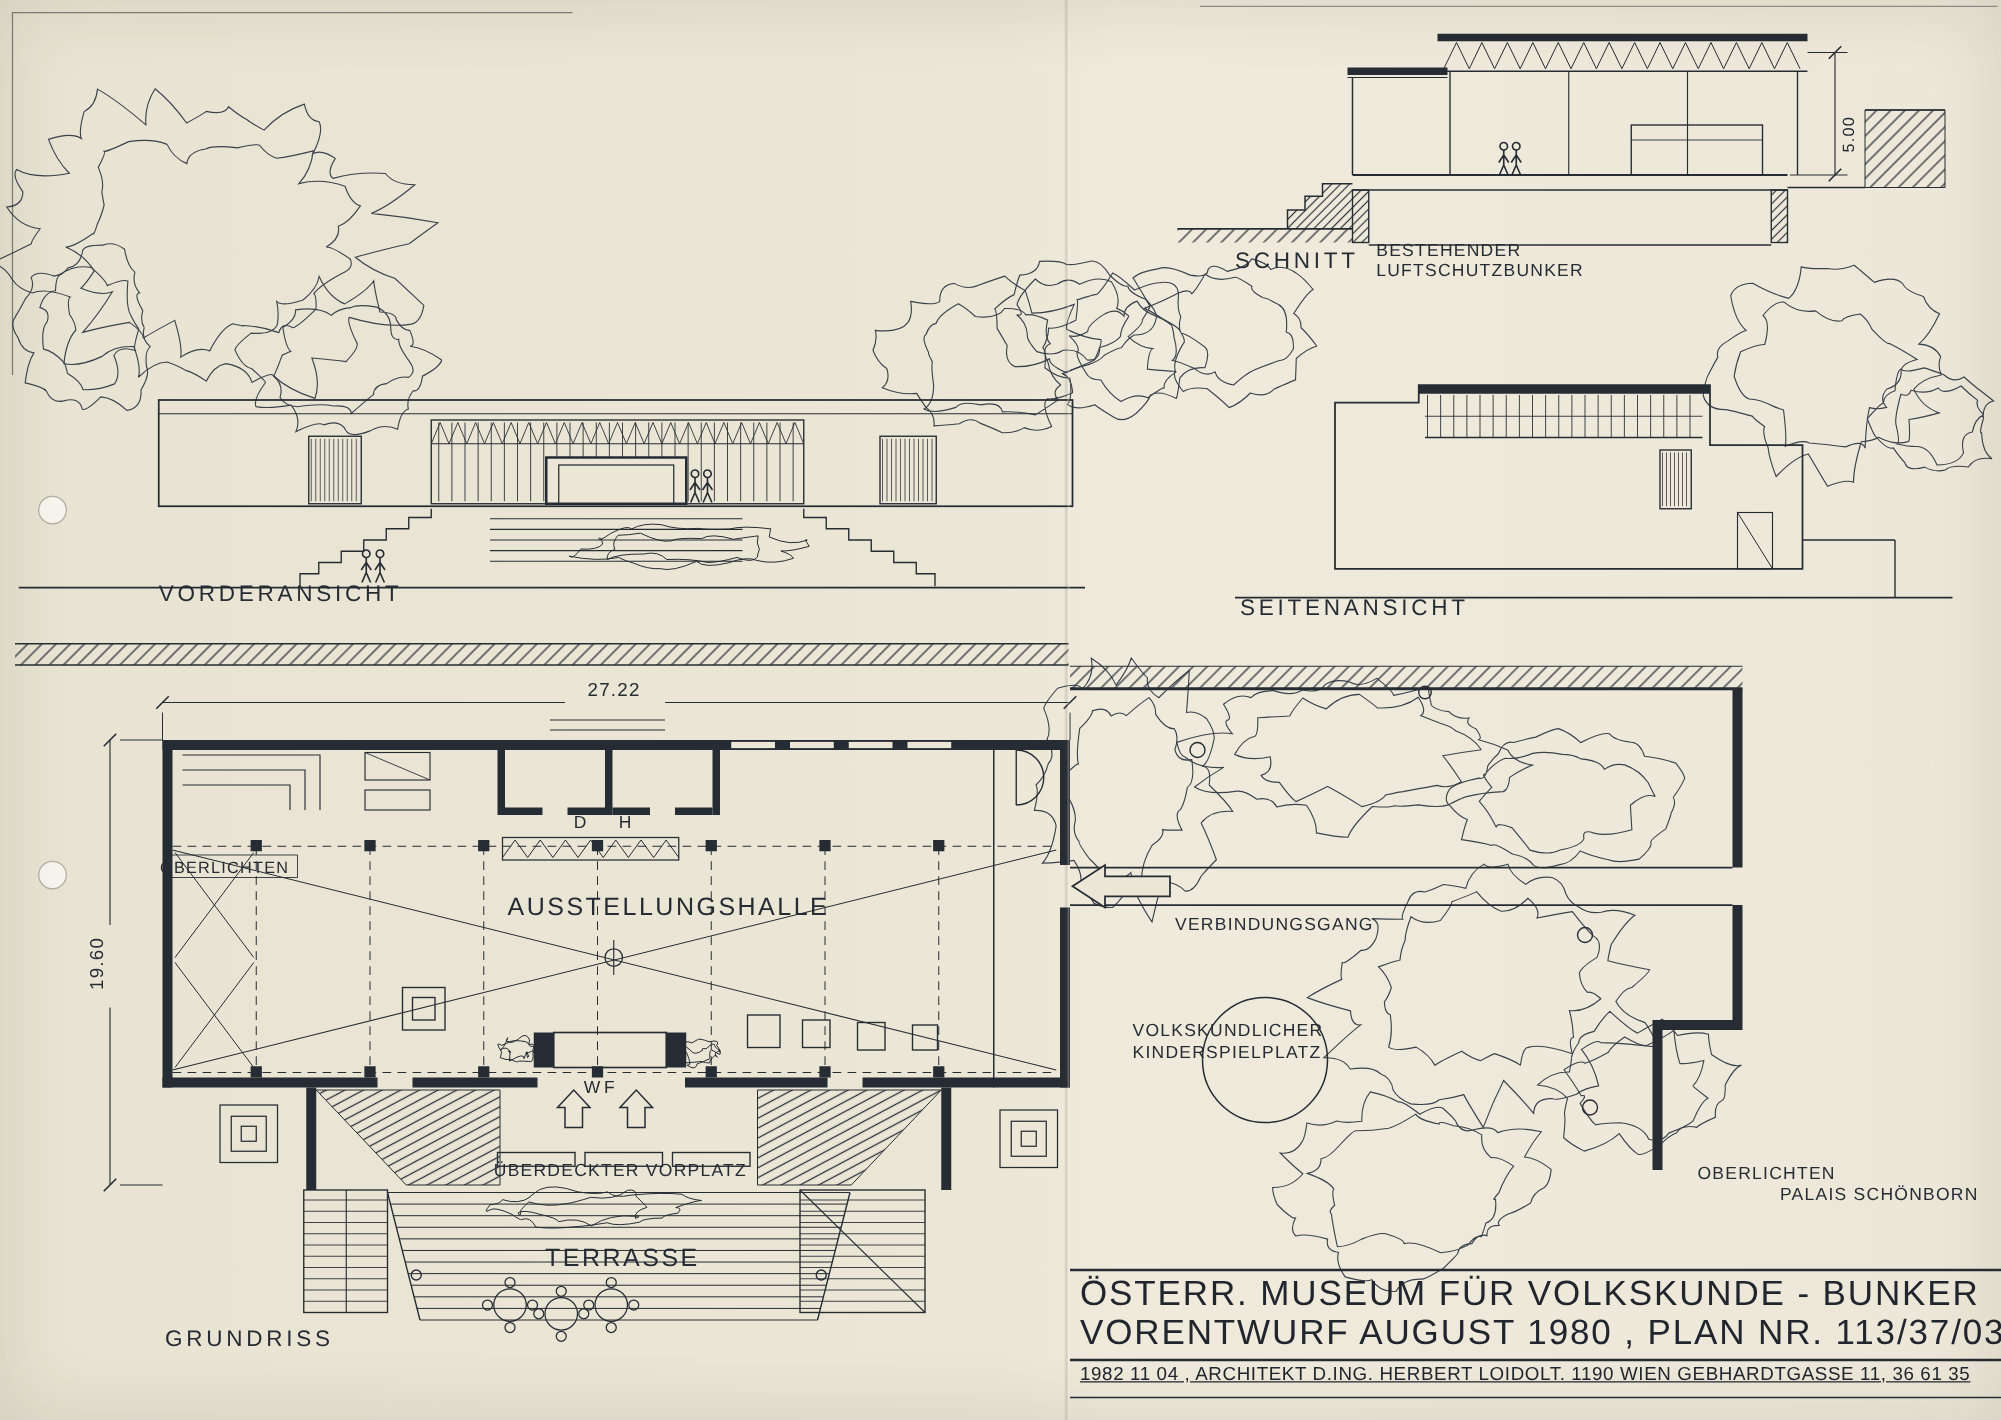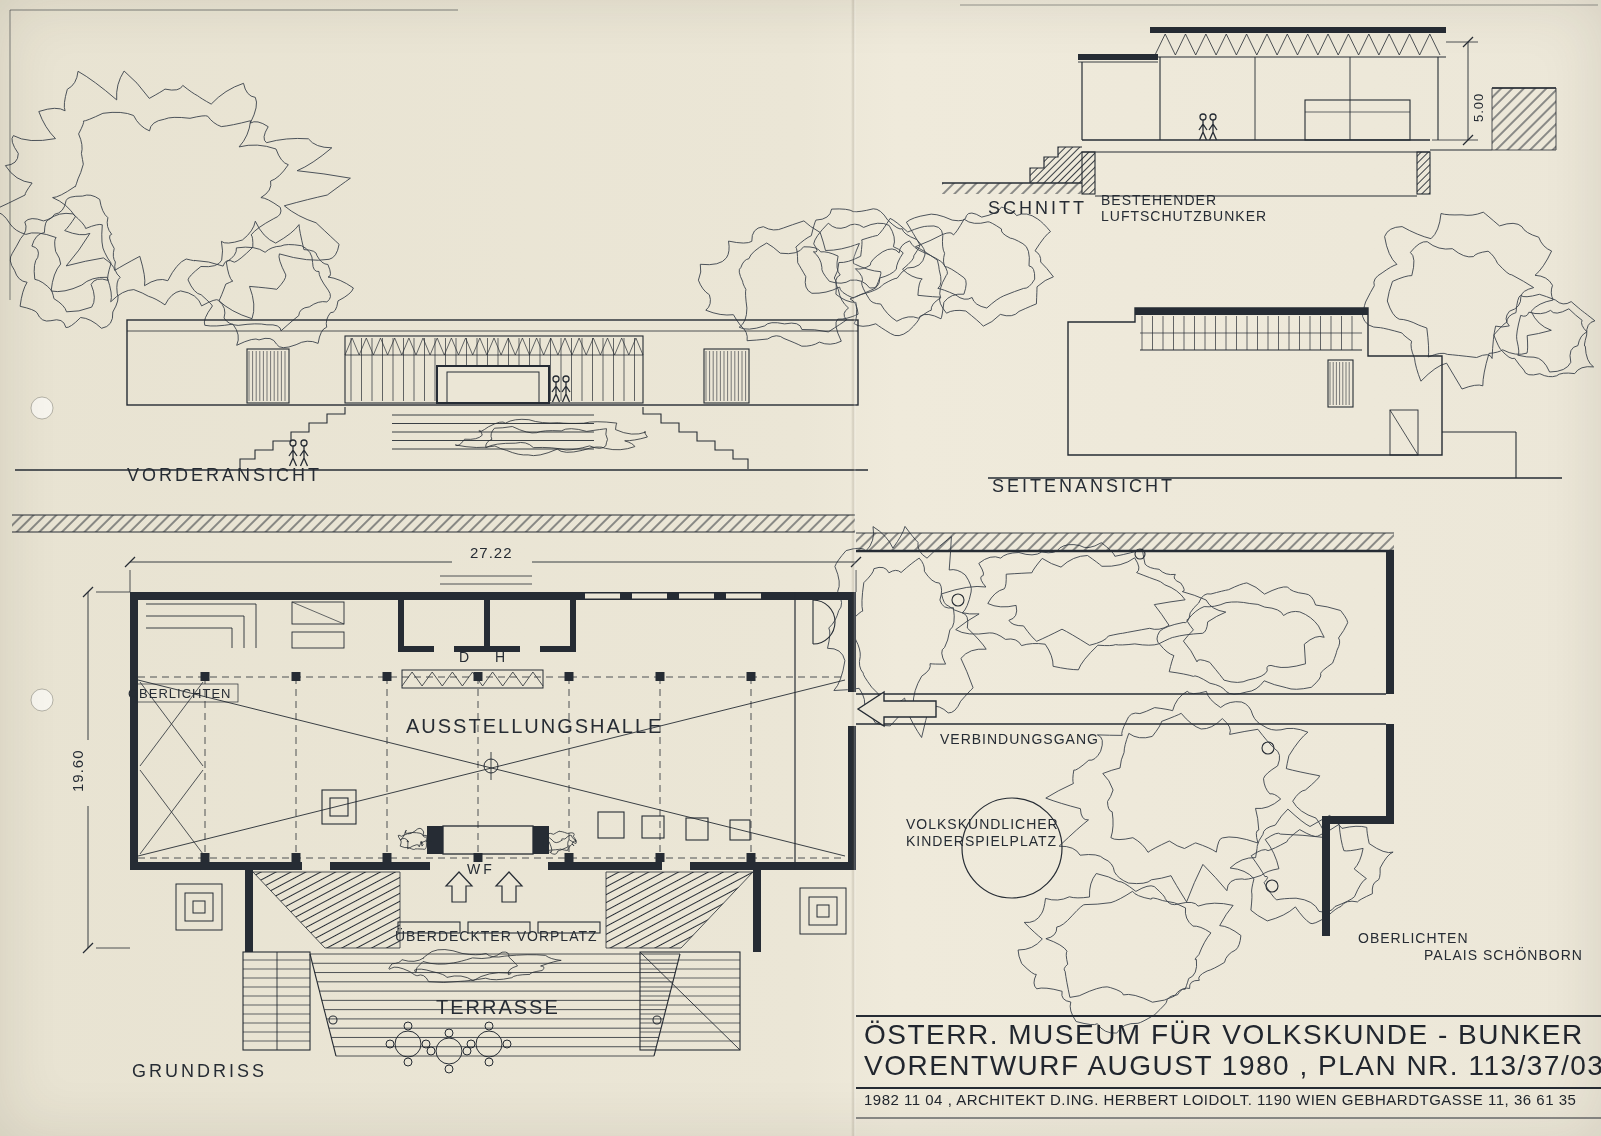--- a/index.html
+++ b/index.html
@@ -14,21 +14,21 @@
     background:linear-gradient(90deg,rgba(70,60,40,0) 0%,rgba(70,60,40,.16) 45%,rgba(255,255,255,.28) 80%,rgba(70,60,40,0) 100%);}
   #drawing{position:absolute;left:0;top:0;z-index:1;}
   .lbl{position:absolute;white-space:nowrap;color:#262c34;letter-spacing:1px;z-index:2;line-height:1.1;}
   .rot{transform:rotate(-90deg);transform-origin:0 0;}
   .view-title{font-size:18px;letter-spacing:3px;}
   .small{font-size:14px;margin-top:32px;}
   .tiny{font-size:13px;}
   .room{font-size:20px;letter-spacing:2px;}
   .dim{font-size:15px;}
   .tb-big{font-size:28px;letter-spacing:1.5px;color:#21262e;}
-  .tb-small{font-size:15px;letter-spacing:.5px;color:#21262e;}
+  .tb-small{font-size:15px;letter-spacing:.5px;color:#21262e;text-decoration:underline;}
 </style>
 </head>
 <body>
 
 <div class="sheet">
 
 <svg id="drawing" width="1601" height="1136" viewBox="0 0 1601 1136" xmlns="http://www.w3.org/2000/svg" stroke="#262c34" fill="none" stroke-width="1.1">
   <defs>
     <pattern id="hatch" width="8" height="8" patternUnits="userSpaceOnUse" patternTransform="rotate(45)">
       <line x1="4" y1="0" x2="4" y2="8" stroke="#262c34" stroke-width="1"></line>

